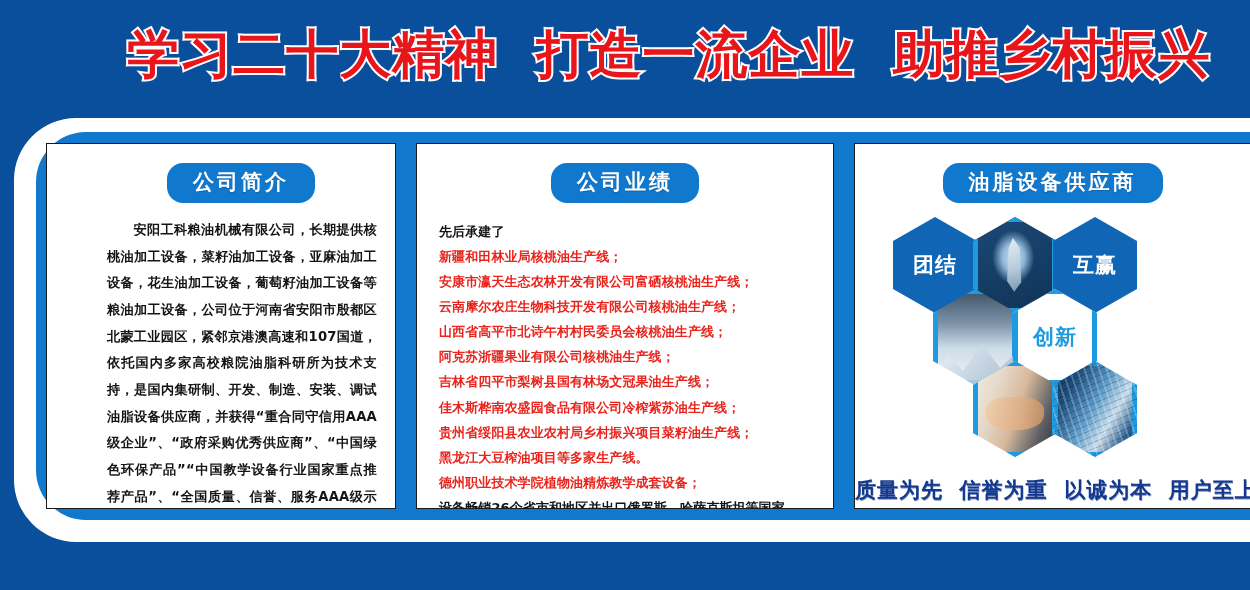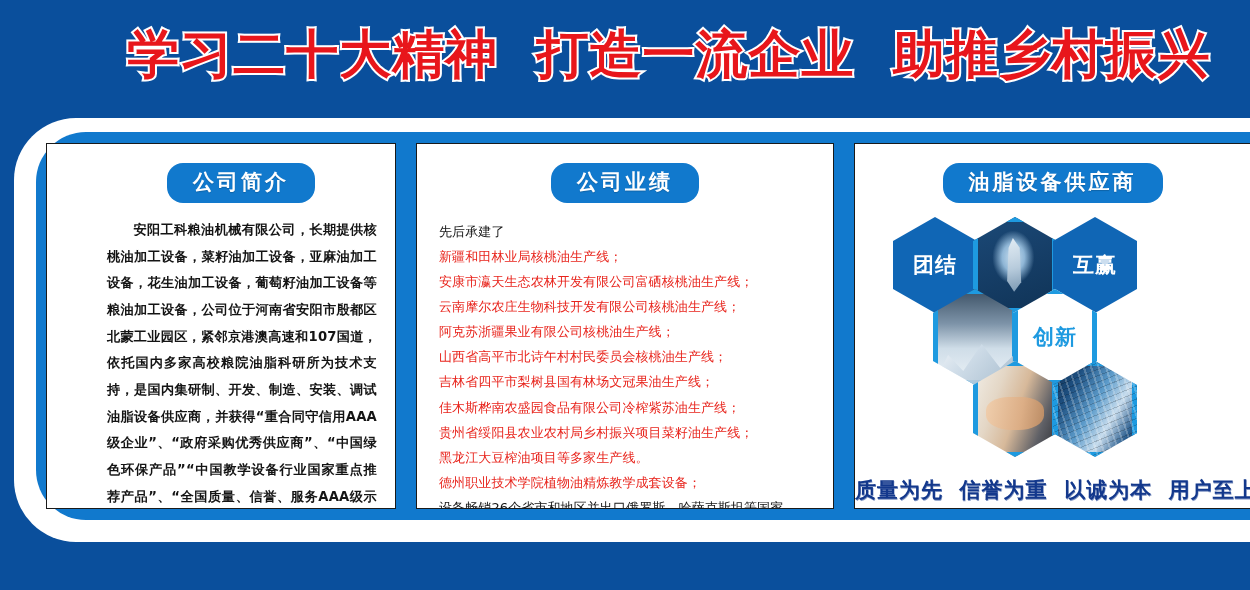--- a/index.html
+++ b/index.html
@@ -119,21 +119,21 @@
     letter-spacing: 0.2px;
   }
 
   
   .perf-body {
     margin: 16px 0 8px 22px;
     font-family: "DejaVu Sans", sans-serif;
     font-size: 13px;
     line-height: 1.93;
     color: #141414;
-    font-weight: normal;
+    font-weight: bold;
     letter-spacing: 0.1px;
   }
   .perf-body .lead { color: #141414; }
   .perf-body .item { color: #e8241c; }
   .perf-body .tail { color: #141414; }
   .perf-body div { white-space: nowrap; }
 
   
   .hex-wrap {
     position: relative;
@@ -264,22 +264,22 @@
     </div>
 
     <div class="panel panel-mid">
       <div class="badge">公司业绩</div>
       <div class="perf-body">
         <div class="lead">先后承建了</div>
         <div id="perf-projects">
             <div class="item">新疆和田林业局核桃油生产线；</div>
             <div class="item">安康市瀛天生态农林开发有限公司富硒核桃油生产线；</div>
             <div class="item">云南摩尔农庄生物科技开发有限公司核桃油生产线；</div>
+            <div class="item">山西省高平市北诗午村村民委员会核桃油生产线；</div>
             <div class="item">阿克苏浙疆果业有限公司核桃油生产线；</div>
-            <div class="item">山西省高平市北诗午村村民委员会核桃油生产线；</div>
             <div class="item">吉林省四平市梨树县国有林场文冠果油生产线；</div>
             <div class="item">佳木斯桦南农盛园食品有限公司冷榨紫苏油生产线；</div>
             <div class="item">贵州省绥阳县农业农村局乡村振兴项目菜籽油生产线；</div>
             <div class="item">黑龙江大豆榨油项目等多家生产线。</div>
             <div class="item">德州职业技术学院植物油精炼教学成套设备；</div>
           </div>
         <div id="perf-footer">
             <div class="tail">设备畅销26个省市和地区并出口俄罗斯、哈萨克斯坦等国家。</div>
           </div>
       </div>

